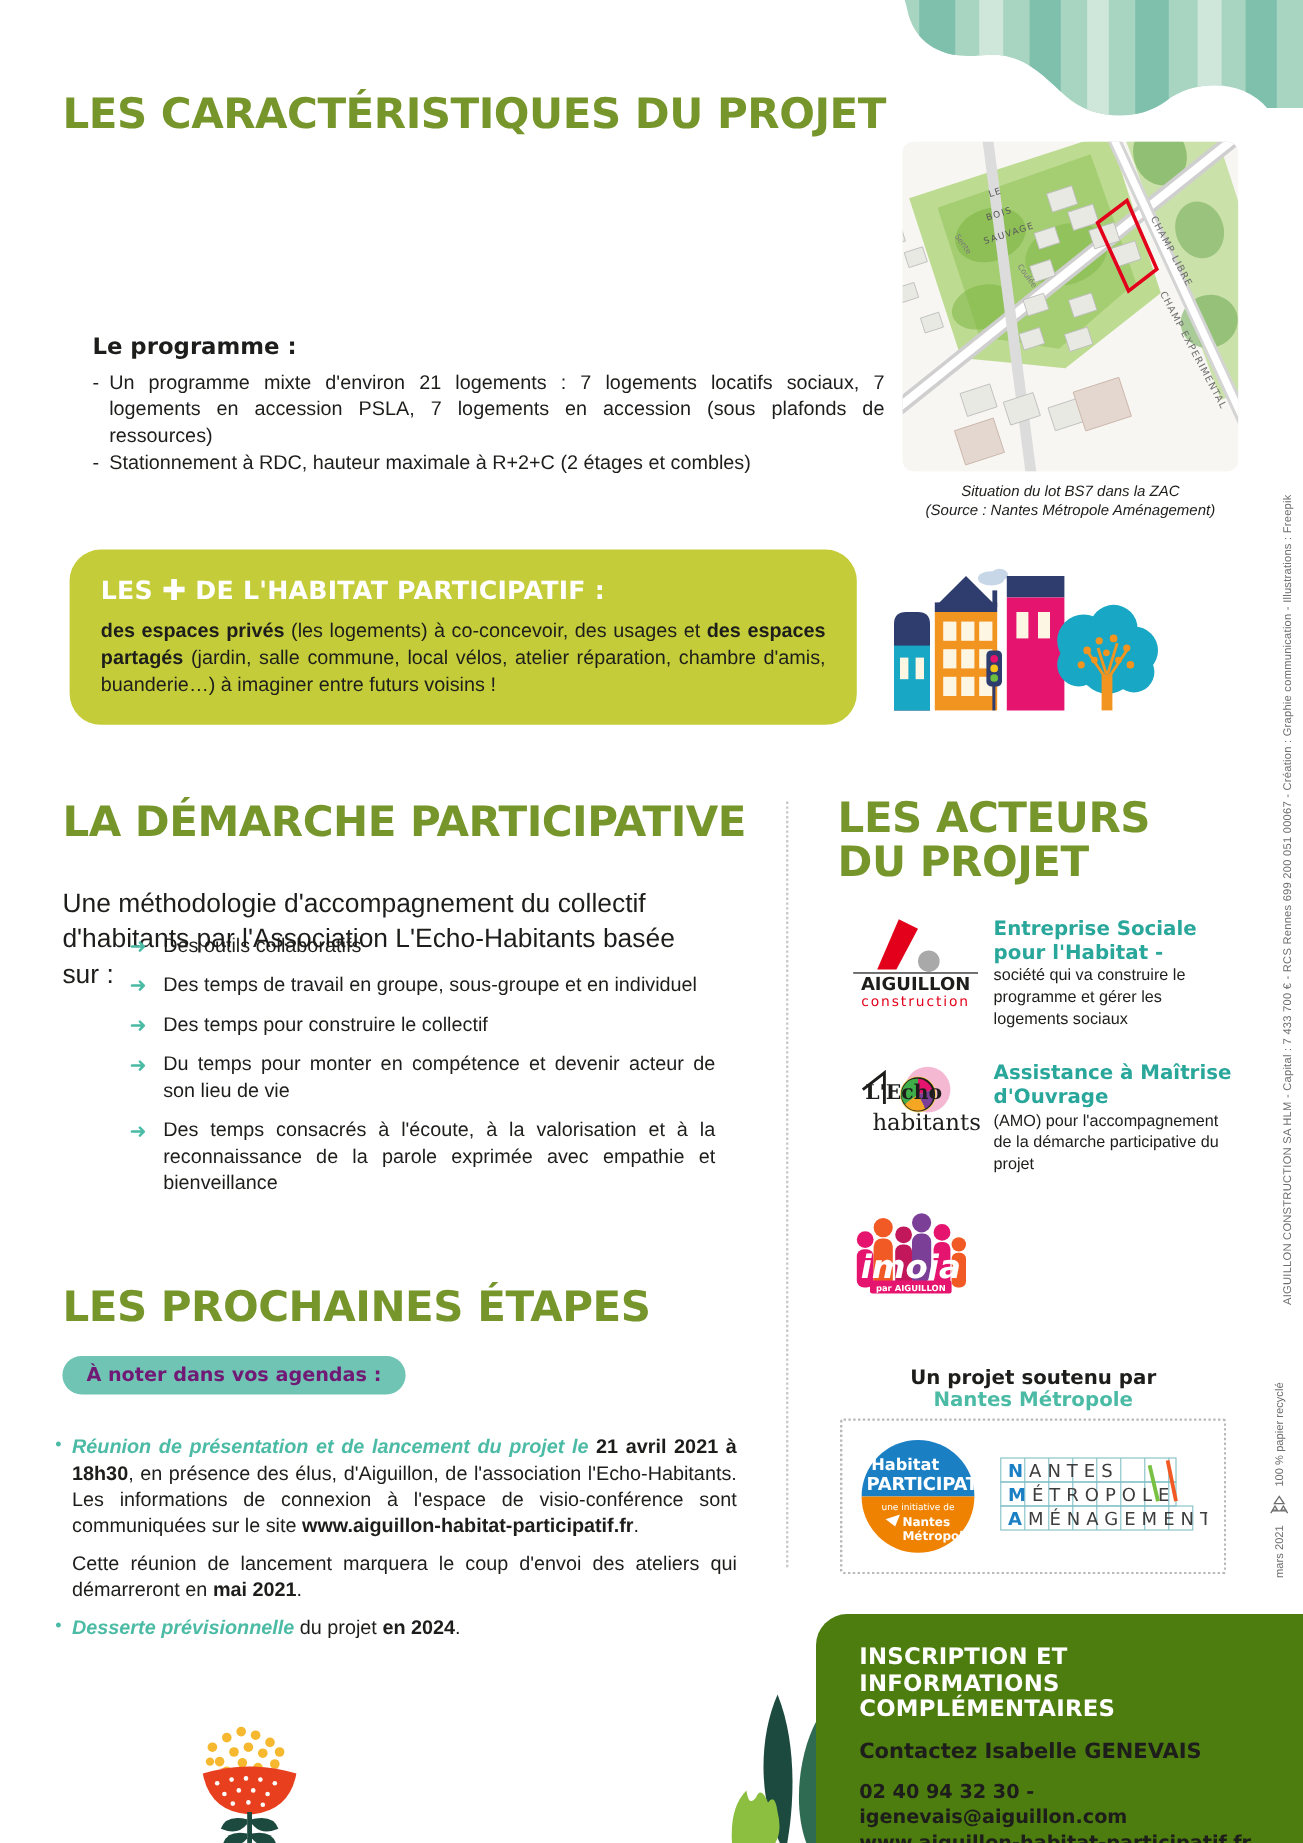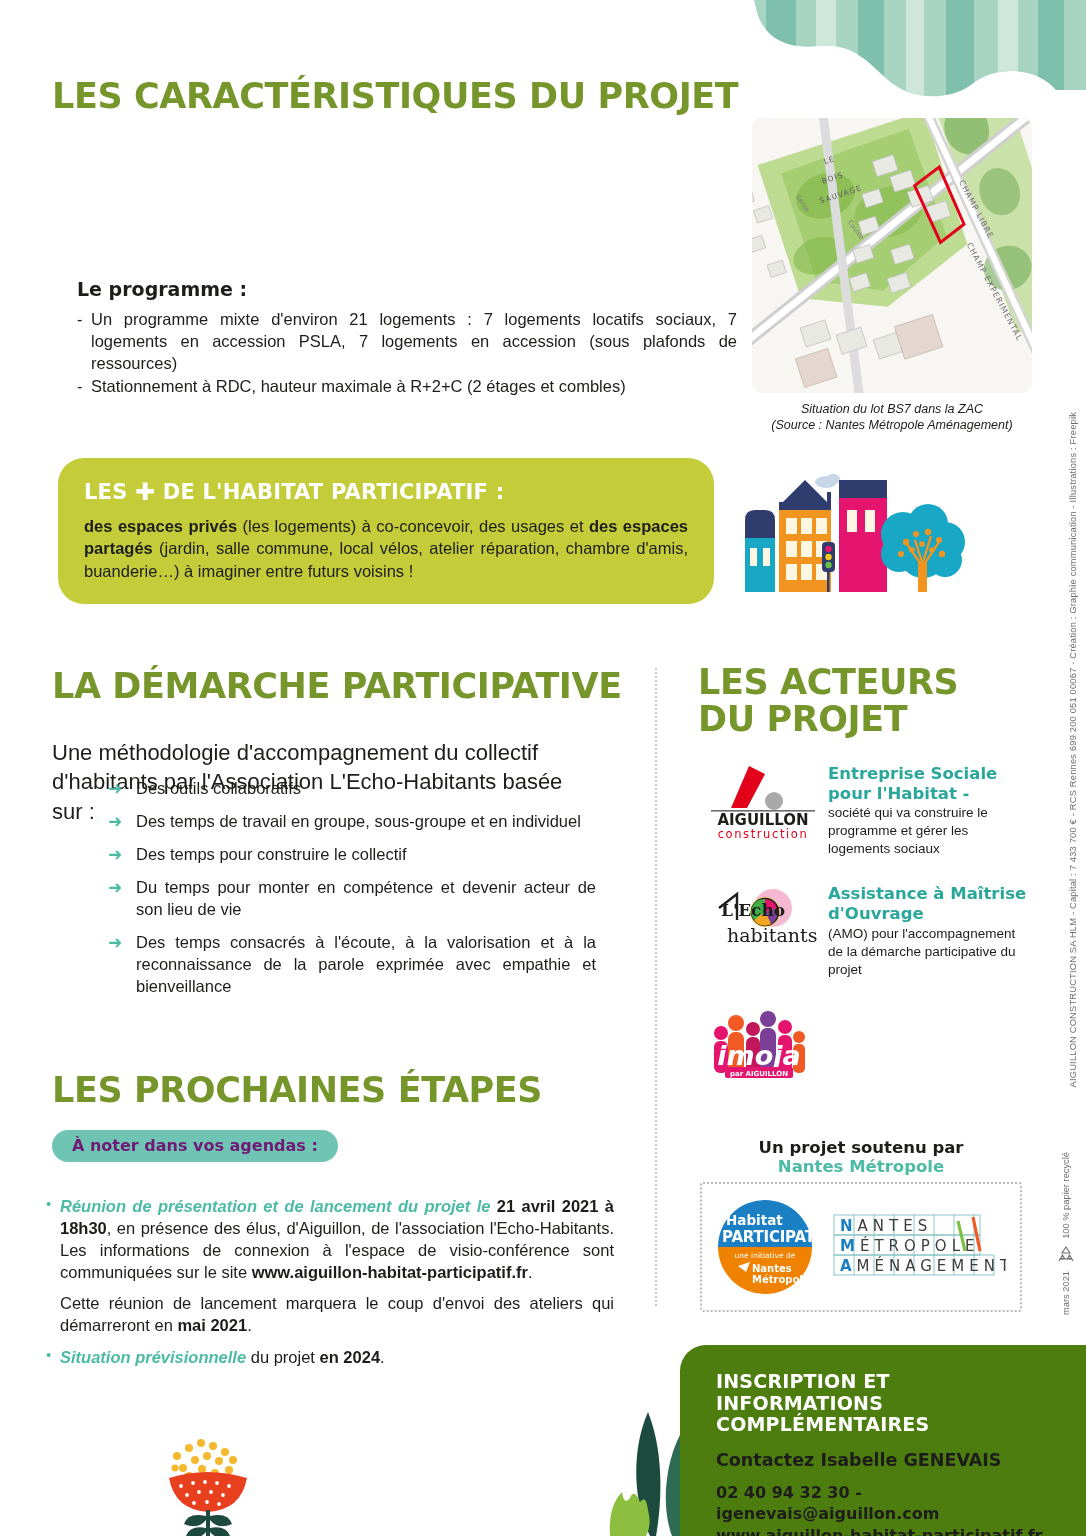--- a/index.html
+++ b/index.html
@@ -378,21 +378,21 @@
   <h2 class="h1" id="title-etapes">LES PROCHAINES ÉTAPES</h2>
   <div id="agenda-badge">À noter dans vos agendas :</div>
 
   <div id="etapes-list">
     <div class="bullet-item">
       <p><span class="teal-bold">Réunion de présentation et de lancement du projet le</span>
         <span class="blk-bold">21 avril 2021 à 18h30</span><span>, en présence des élus, d'Aiguillon, de l'association l'Echo-Habitants. Les informations de connexion à l'espace de visio-conférence sont communiquées sur le site </span><span class="blk-bold">www.aiguillon-habitat-participatif.fr</span><span>.</span></p>
       <p><span>Cette réunion de lancement marquera le coup d'envoi des ateliers qui démarreront en </span><span class="blk-bold">mai 2021</span><span>.</span></p>
     </div>
     <div class="bullet-item">
-      <p><span class="teal-bold">Situation prévisionnelle</span><span> du projet </span><span class="blk-bold">en 2024</span><span>.</span></p>
+      <p><span class="teal-bold">Desserte prévisionnelle</span><span> du projet </span><span class="blk-bold">en 2024</span><span>.</span></p>
     </div>
   </div>
 
   <div id="flower-illustration">
     <svg width="110" height="108" viewBox="0 0 110 108" xmlns="http://www.w3.org/2000/svg">
       <g fill="#f5b82e">
         <circle cx="22" cy="28" r="4"></circle>
           <circle cx="34" cy="20" r="4"></circle>
           <circle cx="46" cy="15" r="4"></circle>
         <circle cx="58" cy="18" r="4"></circle>

